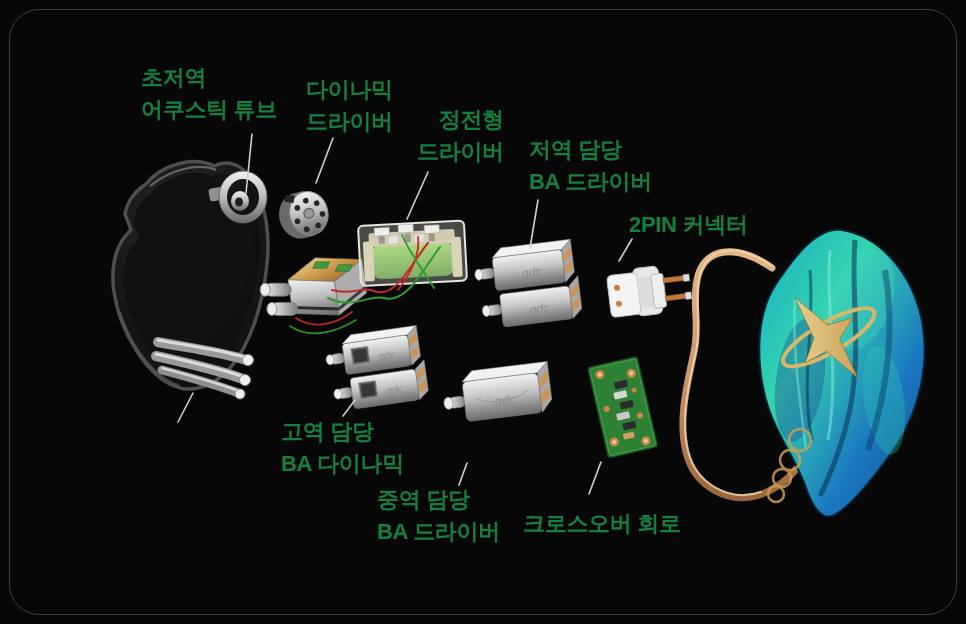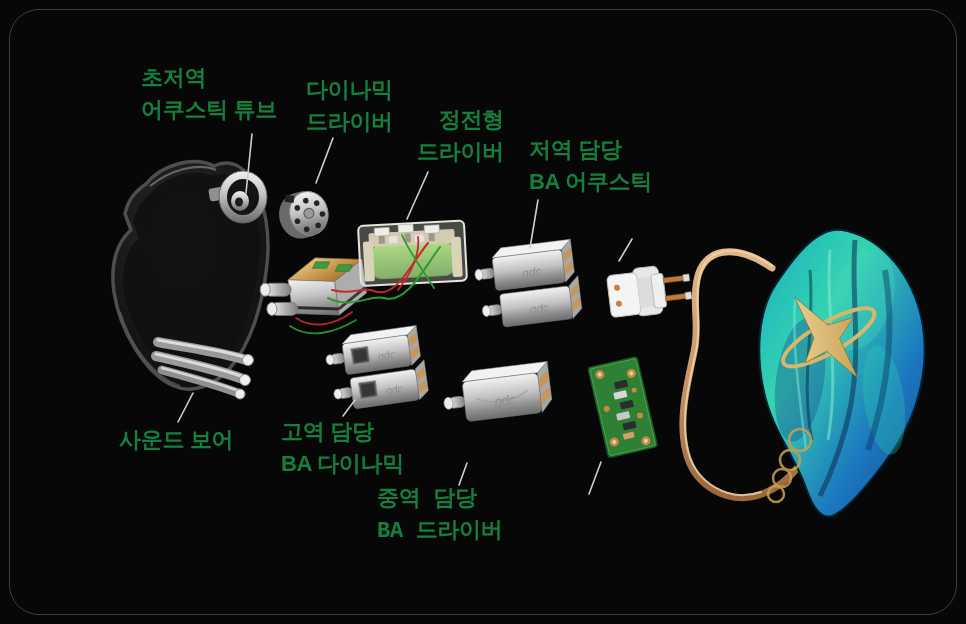--- a/index.html
+++ b/index.html
@@ -293,19 +293,20 @@
     </g>
   </svg>
 
   <div class="label" style="left:141px;top:62px;">초저역
 어쿠스틱 튜브</div>
   <div class="label" style="left:306px;top:74px;">다이나믹
 드라이버</div>
   <div class="label" style="left:417px;top:104px;text-align:right;">정전형
 드라이버</div>
   <div class="label" style="left:529px;top:134px;">저역 담당
-BA 어쿠스틱</div>
-  <div class="label" style="left:119px;top:424px;">사운드 보어</div>
+BA 드라이버</div>
+  <div class="label" style="left:629px;top:209px;">2PIN 커넥터</div>
   <div class="label" style="left:281px;top:416px;">고역 담당
 BA 다이나믹</div>
-  <div class="label" style="left:377px;top:484px;font-family:Liberation Mono, monospace;">중역 담당
+  <div class="label" style="left:377px;top:484px;">중역 담당
 BA 드라이버</div>
+  <div class="label" style="left:523px;top:508px;">크로스오버 회로</div>
 </div>
 
 </body></html>

